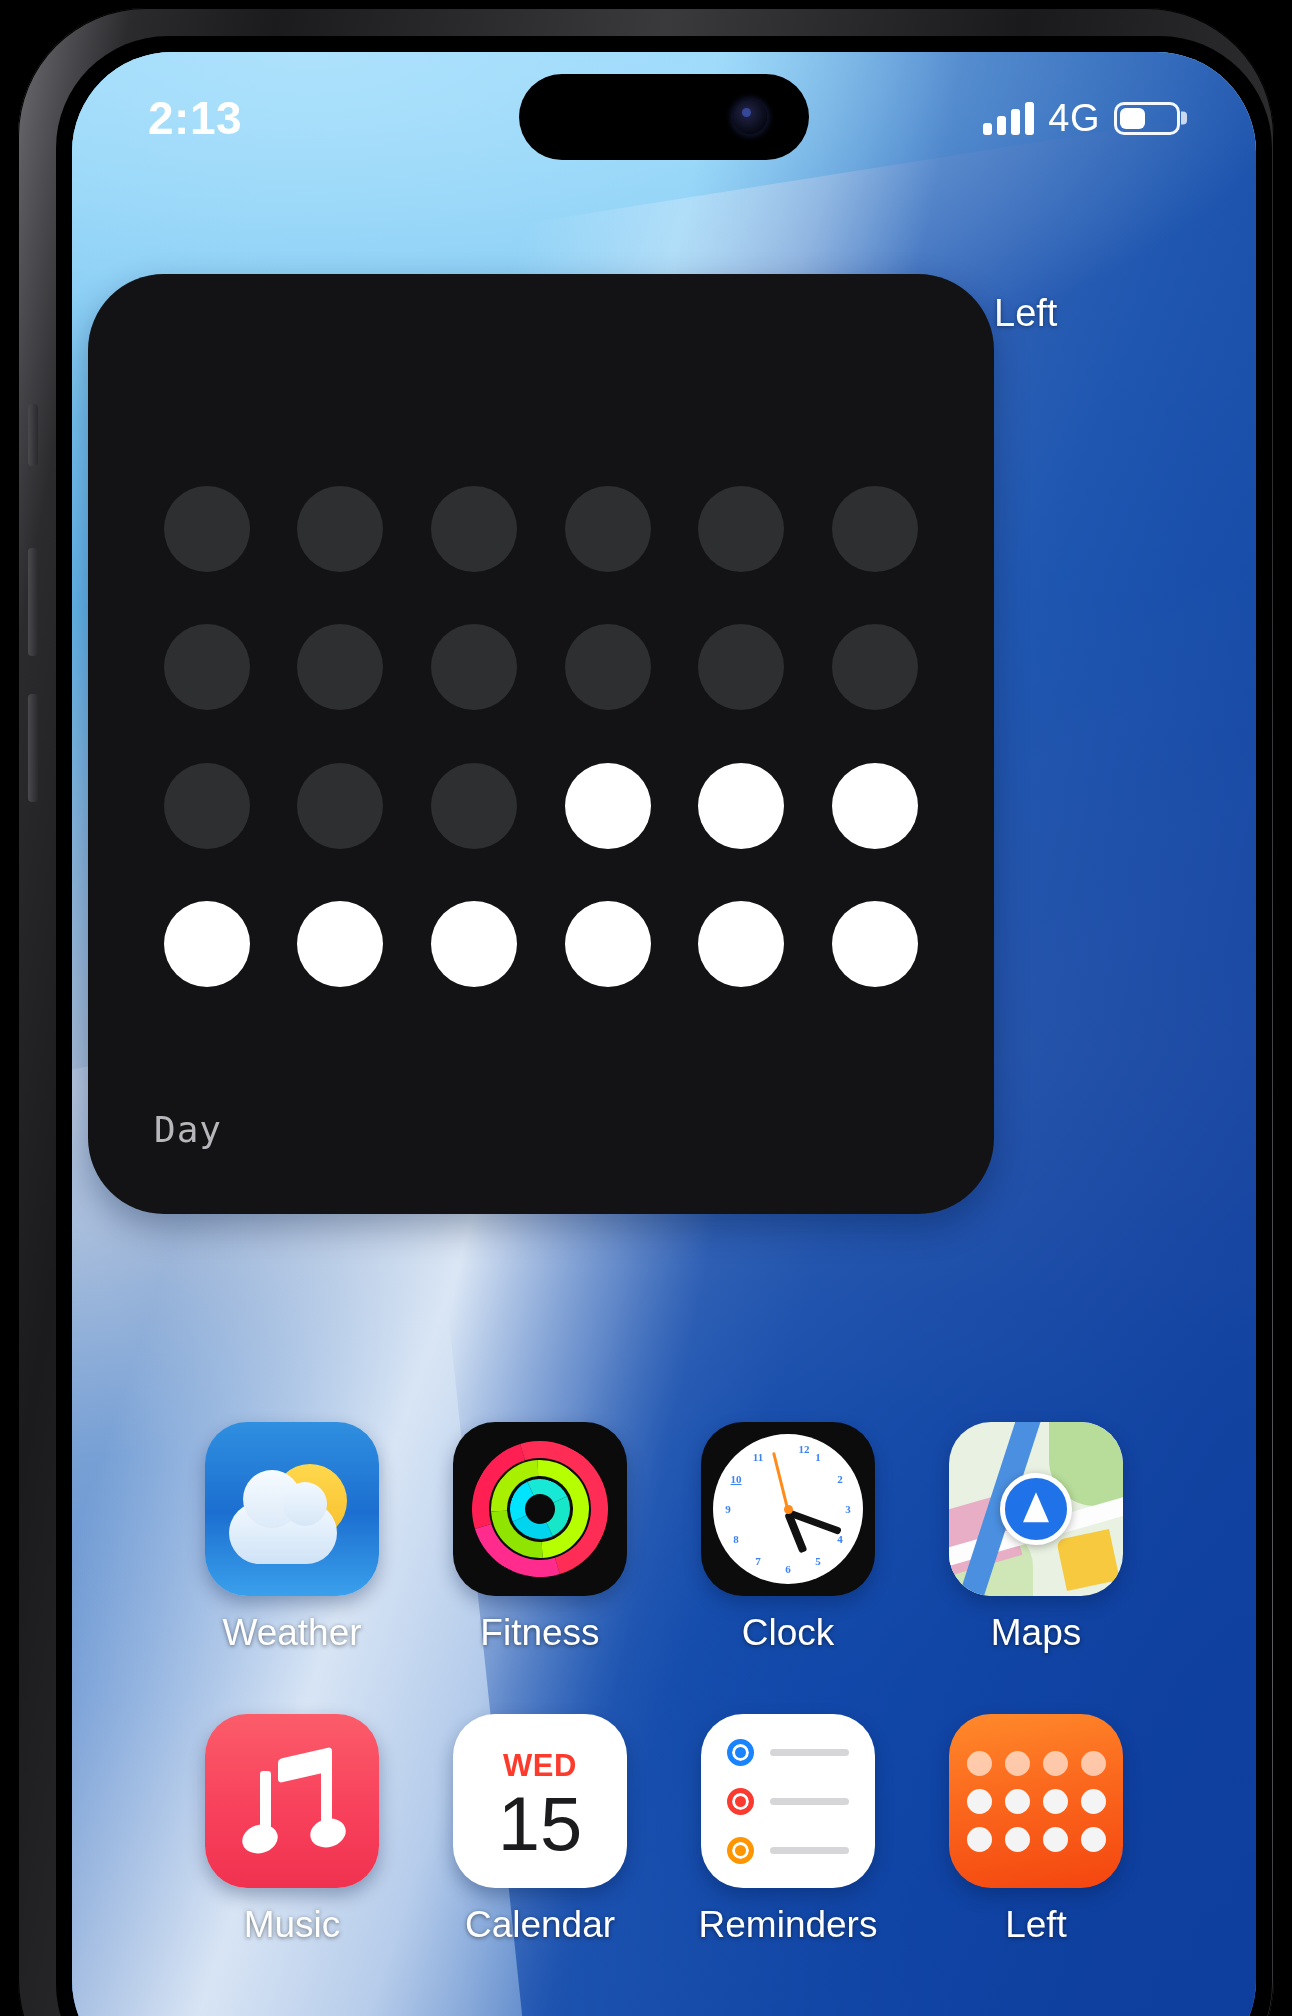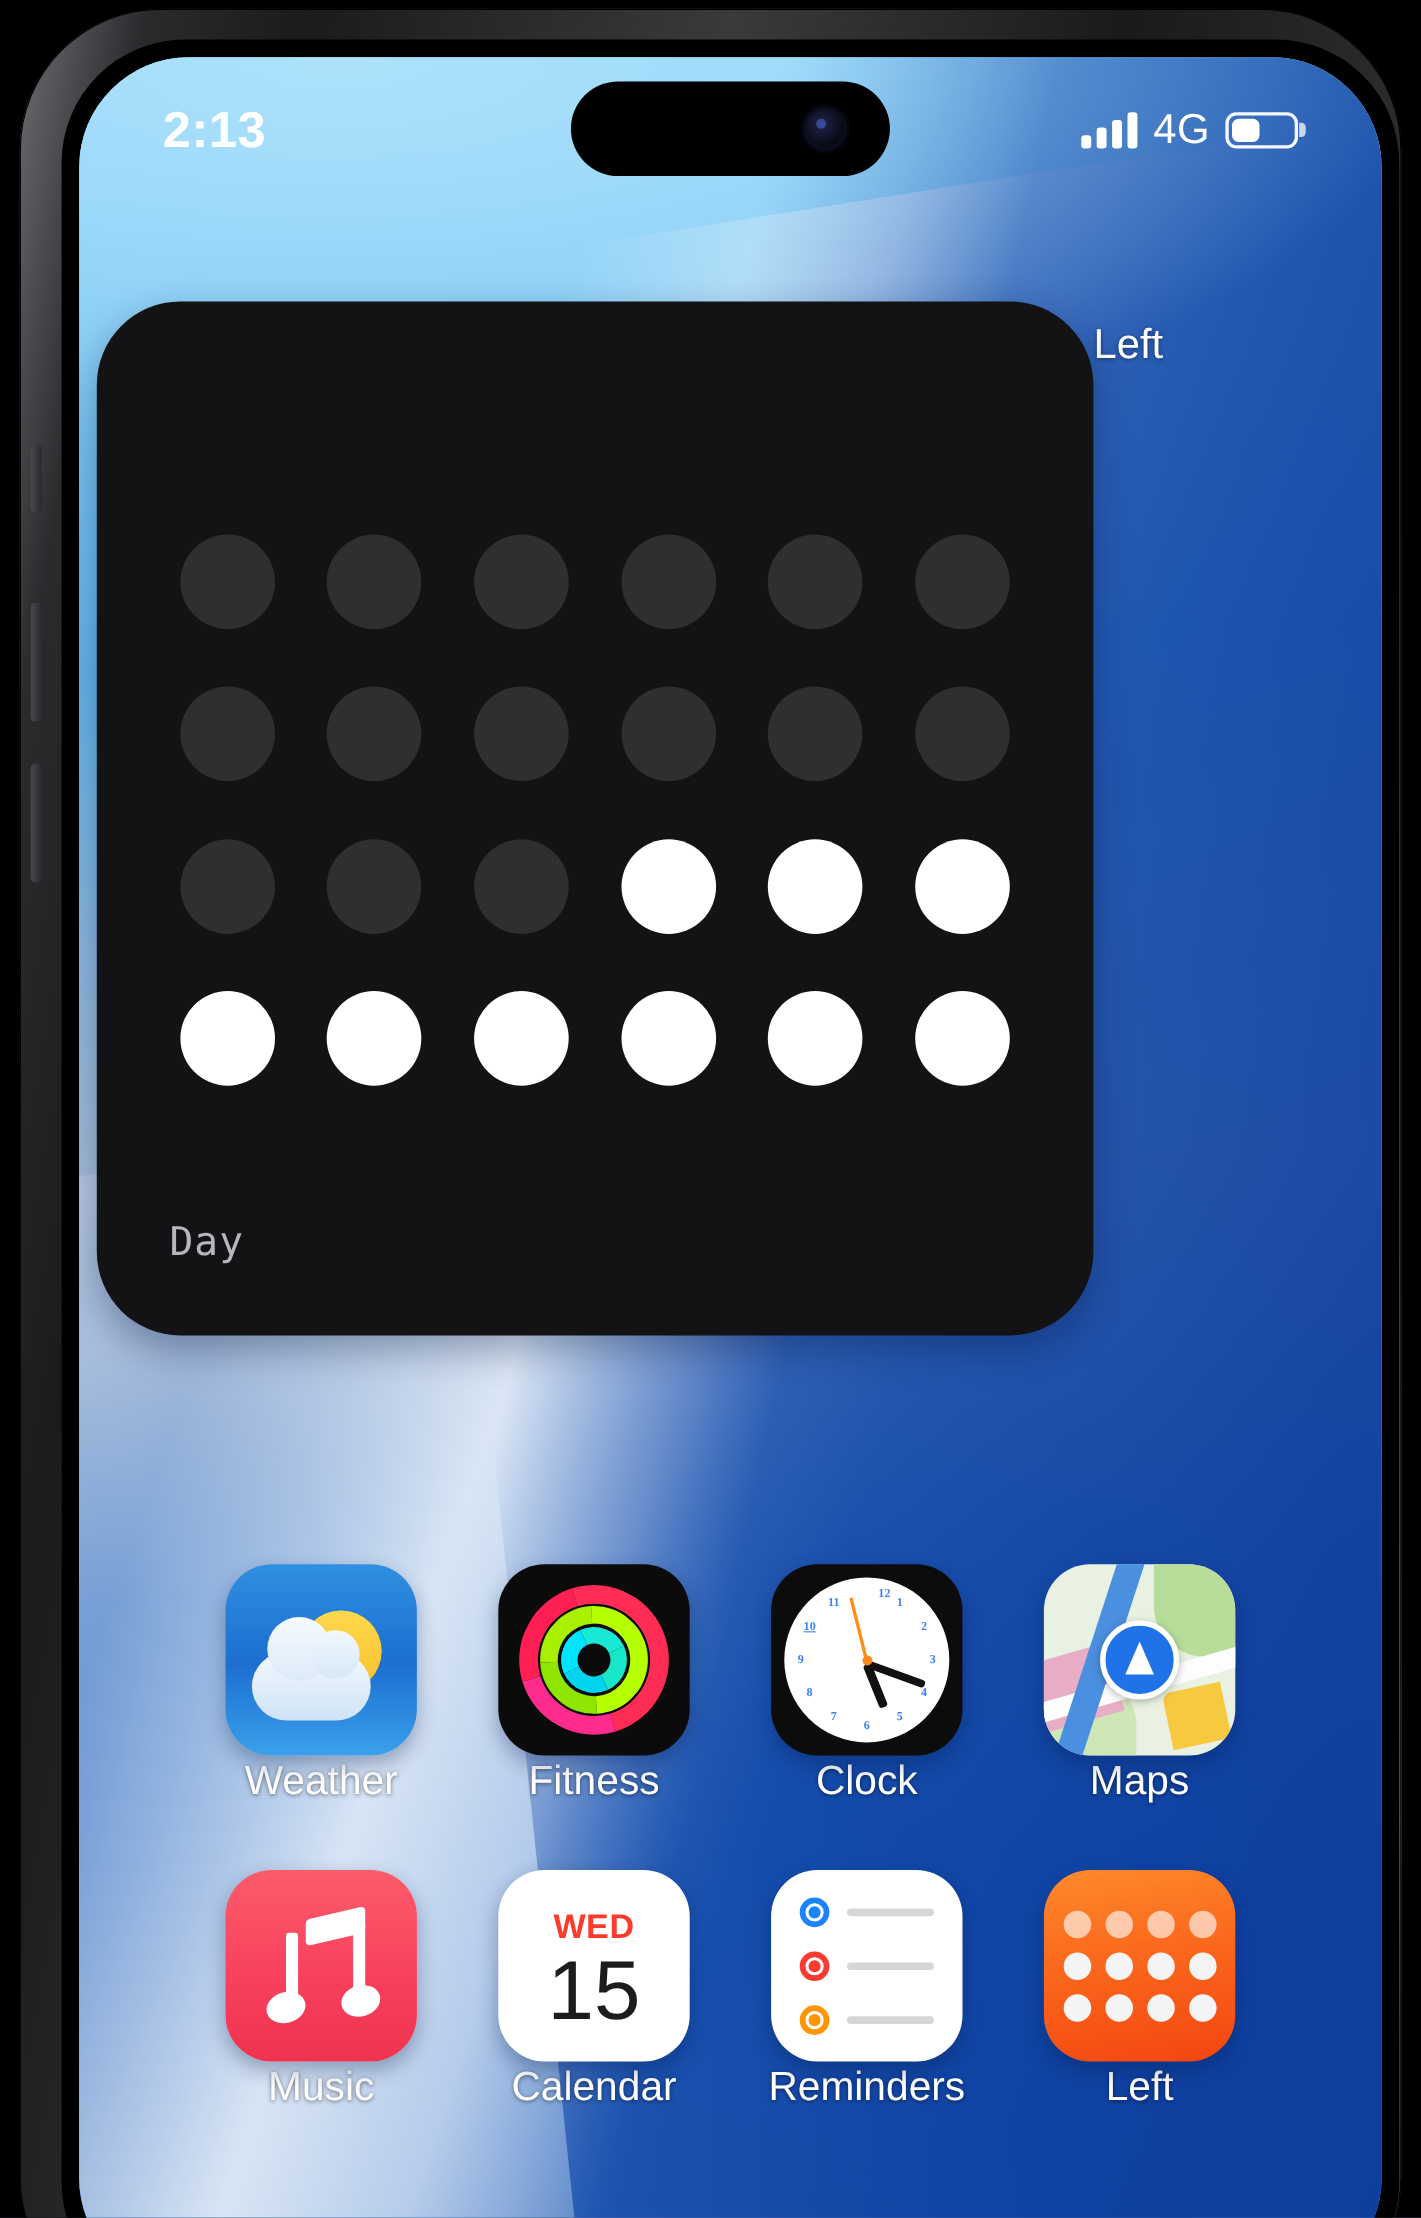--- a/index.html
+++ b/index.html
@@ -151,21 +151,21 @@
     display:grid; grid-template-columns:repeat(4,1fr);
     row-gap:60px; padding:0 96px; z-index:20;
   }
   .app{ display:flex; flex-direction:column; align-items:center; }
   .icon{
     width:174px; height:174px; border-radius:42px;
     position:relative; overflow:hidden;
     box-shadow:0 8px 18px rgba(0,25,70,.32);
   }
   .app-label{
-    margin-top:2px; font-size:37px; color:#fff; font-weight:400;
+    margin-top:16px; font-size:37px; color:#fff; font-weight:400;
     text-shadow:0 1px 4px rgba(0,0,0,.5); white-space:nowrap;
   }
 
   
   .ic-weather{ background:linear-gradient(180deg,#2f8fe0 0%,#1c6fd0 52%,#3aa0ec 100%); }
   .ic-weather .sun{
     position:absolute; right:32px; top:42px; width:74px; height:74px;
     border-radius:50%; background:linear-gradient(180deg,#ffd84d,#f7bf2c);
   }
   .ic-weather .cloud{

